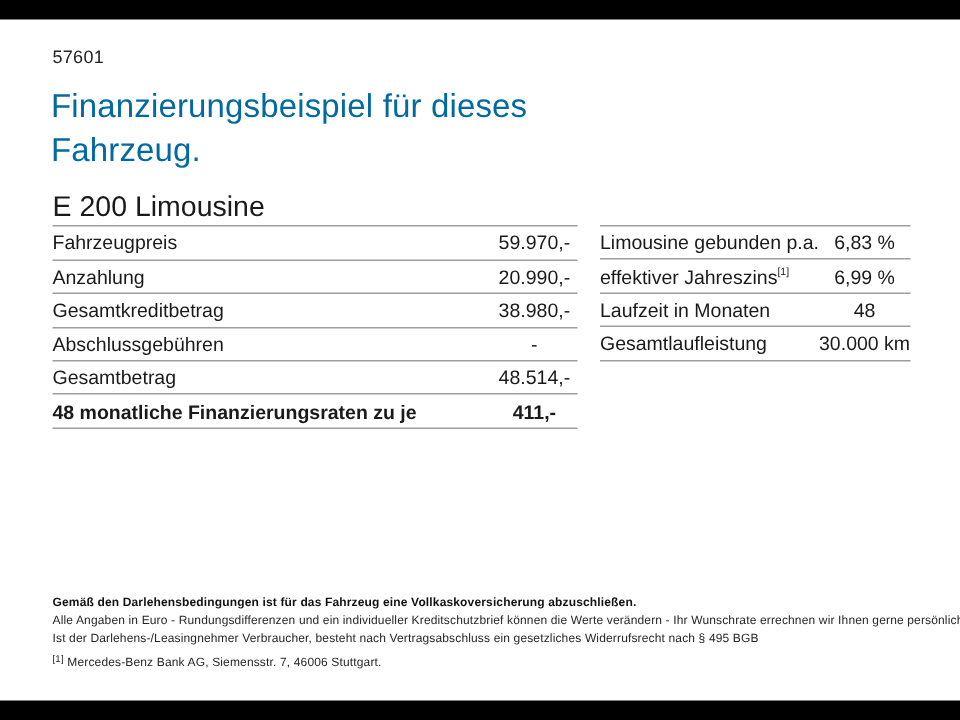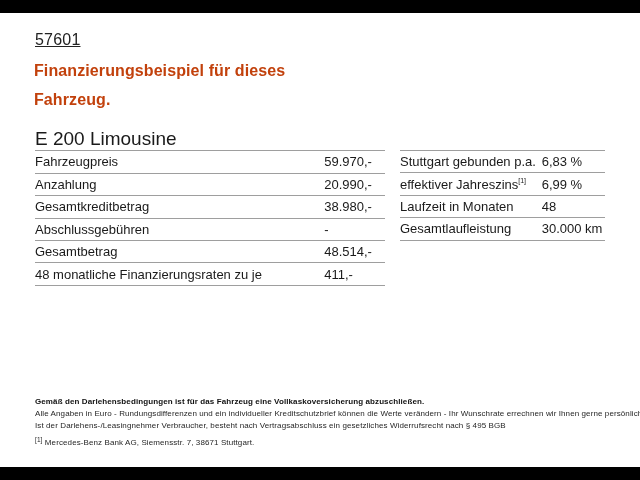--- a/index.html
+++ b/index.html
@@ -11,45 +11,45 @@
     overflow: hidden;
     font-family: "Liberation Sans", "DejaVu Sans", sans-serif;
     color: #1a1a1a;
   }
   .bar { position: absolute; left: 0; width: 640px; height: 13px; background: #000000; }
   .bar.top { top: 0; }
   .bar.bottom { top: 467px; }
 
   .ref {
     position: absolute; left: 35px; top: 31px;
-    font-size: 16px; color: #222222; letter-spacing: 0.2px; text-decoration: underline;
+    font-size: 12px; color: #222222; letter-spacing: 0.2px;
   }
   .title {
     position: absolute; left: 34px; top: 56px;
-    font-size: 16px; font-weight: 700; color: #c2410c;
+    font-size: 22px; font-weight: 400; color: #0369a1;
     line-height: 29px; letter-spacing: 0.1px;
   }
   .model {
     position: absolute; left: 35px; top: 129px;
     width: 350px; height: 22px;
     font-size: 19px; line-height: 20px;
     border-bottom: 1px solid #9e9e9e;
   }
   table.ftable {
     position: absolute; border-collapse: collapse;
     font-size: 13px; color: #1a1a1a;
   }
   table.ftable td {
     height: 22.4px; border-bottom: 1px solid #9e9e9e;
     padding: 0; vertical-align: middle; white-space: nowrap;
   }
   table.left-table  { left: 35px;  top: 151px; width: 350px; }
   table.right-table { left: 400px; top: 150px; width: 205px; border-top: 1px solid #9e9e9e; }
-  td.val { text-align: left; }
-  tr.bold td { font-weight: 400; margin-top: 32px; }
+  td.val { text-align: center; }
+  tr.bold td { font-weight: 700; margin-top: 32px; }
   sup.fnmark { font-size: 7px; vertical-align: 6px; letter-spacing: 0; }
 
   .fineprint {
     position: absolute; left: 35px; top: 368px; width: 575px;
     font-size: 8px; line-height: 12px; color: #262626;
     letter-spacing: 0.1px; white-space: nowrap;
   }
   .fineprint .fp-bold { font-weight: 700; color: #111111; margin-top: 28px; }
   .fineprint .footnote { margin-top: 2px; }
   .footnote .fnmark { font-size: 6.5px; vertical-align: 3px; }
@@ -95,21 +95,21 @@
     <tr class="bold">
       <td class="lbl">48 monatliche Finanzierungsraten zu je</td>
       <td class="val">411,-</td>
     </tr>
   </tbody>
     </table>
 
   <table class="ftable right-table">
     <tbody>
         <tr>
-      <td class="lbl">Stuttgart gebunden p.a.</td>
+      <td class="lbl">Limousine gebunden p.a.</td>
       <td class="val">6,83 %</td>
     </tr>
     <tr>
       <td class="lbl">
         <span>effektiver Jahreszins</span><sup class="fnmark">[1]</sup>
       </td>
       <td class="val">6,99 %</td>
     </tr>
     <tr>
       <td class="lbl">Laufzeit in Monaten</td>
@@ -121,19 +121,19 @@
     </tr>
   </tbody>
     </table>
 
   <div class="fineprint">
     <div class="fp-bold">Gemäß den Darlehensbedingungen ist für das Fahrzeug eine Vollkaskoversicherung abzuschließen.</div>
     <div>Alle Angaben in Euro - Rundungsdifferenzen und ein individueller Kreditschutzbrief können die Werte verändern - Ihr Wunschrate errechnen wir Ihnen gerne persönlich</div>
     <div>Ist der Darlehens-/Leasingnehmer Verbraucher, besteht nach Vertragsabschluss ein gesetzliches Widerrufsrecht nach § 495 BGB</div>
     <div class="footnote">
       <span class="fnmark">[1]</span>
-      <span>Mercedes-Benz Bank AG, Siemensstr. 7, 38671 Stuttgart.</span>
+      <span>Mercedes-Benz Bank AG, Siemensstr. 7, 46006 Stuttgart.</span>
     </div>
   </div>
 
   <div class="bar bottom"></div>
 
 </div>
 
 </body></html>

